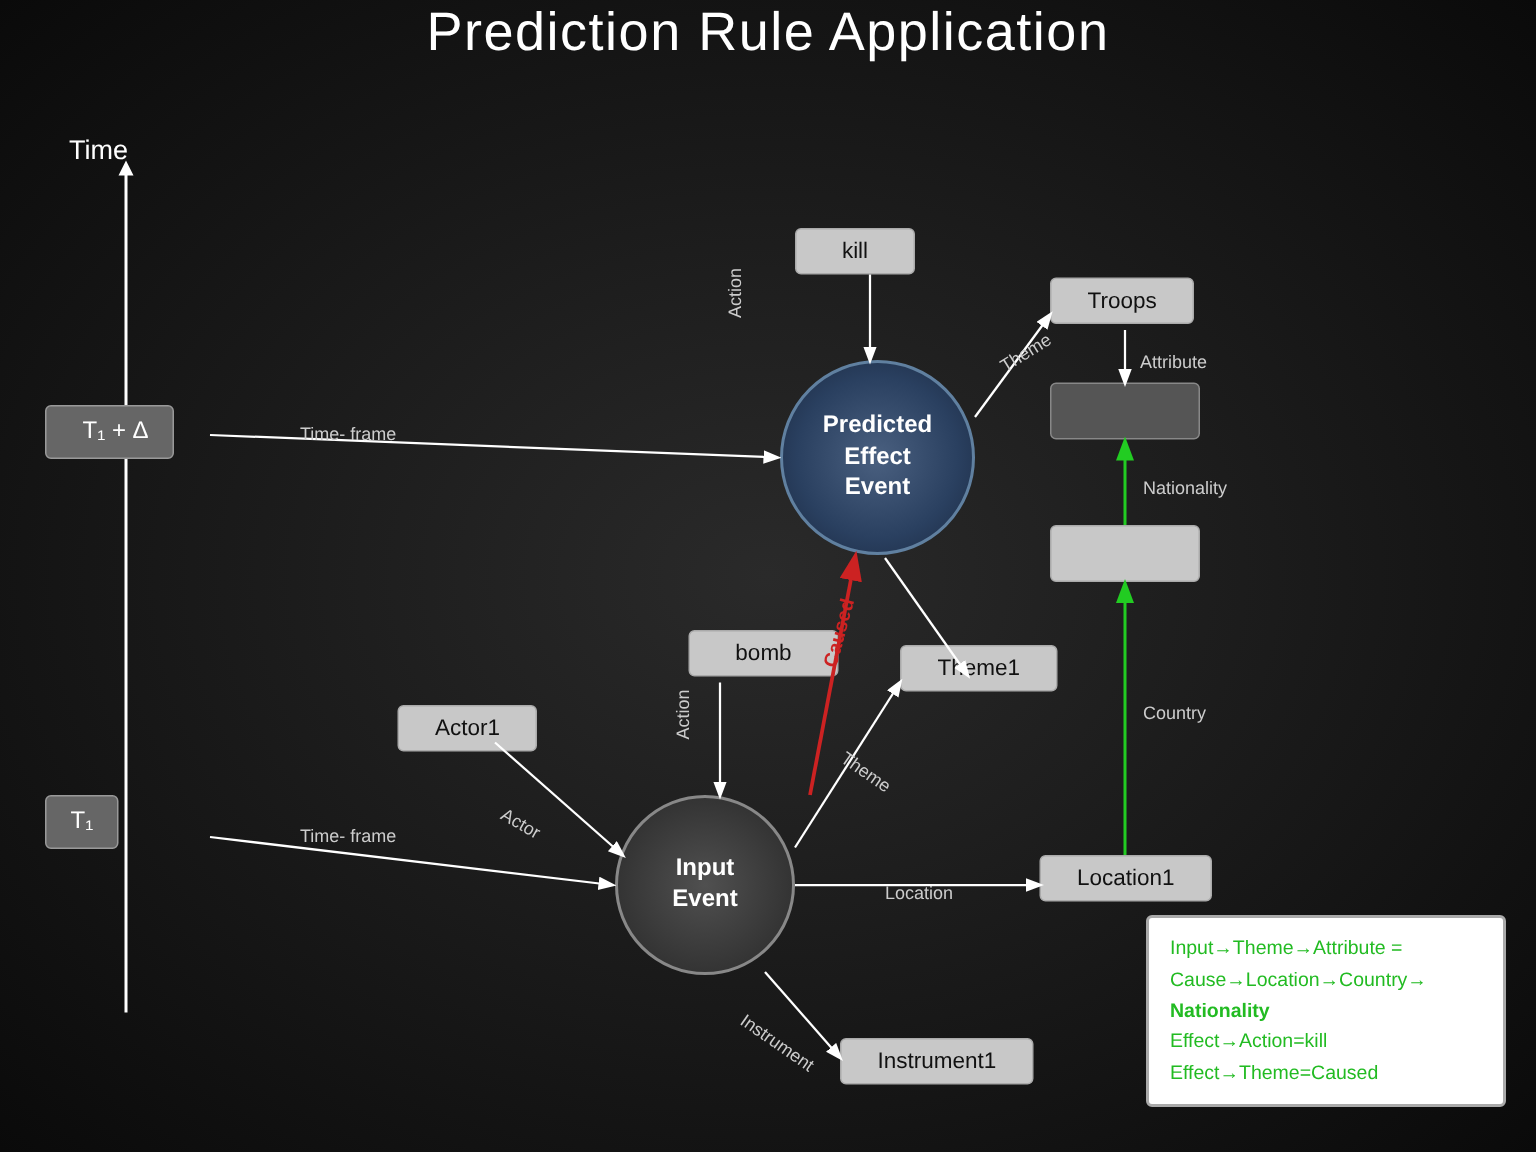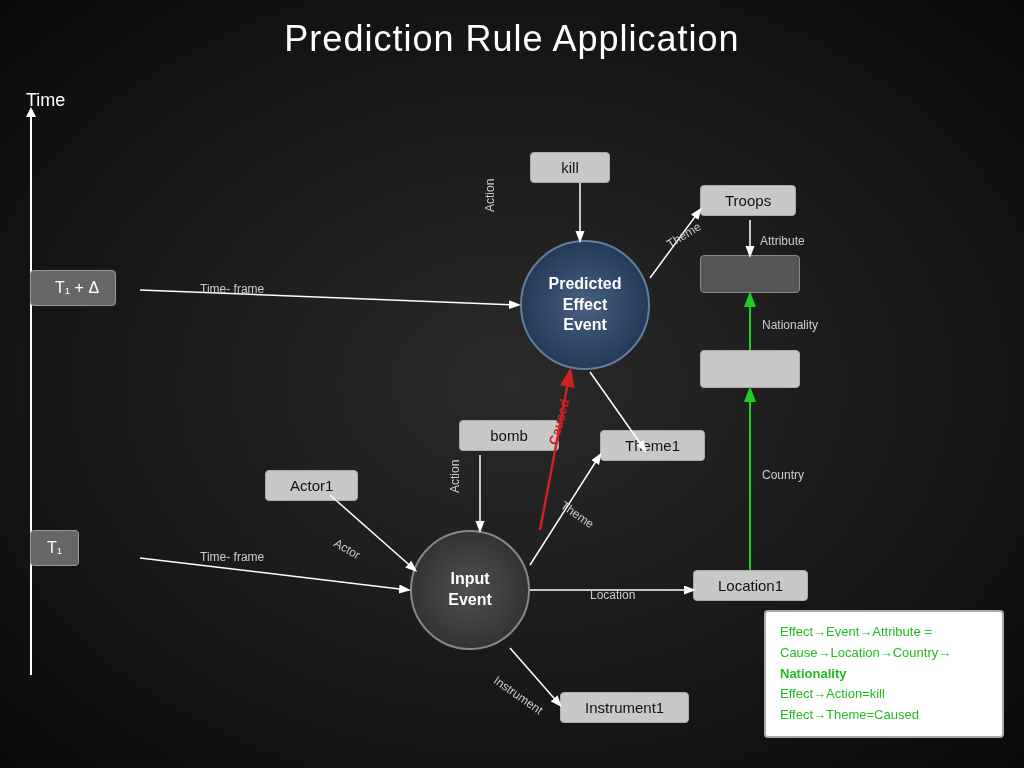--- a/index.html
+++ b/index.html
@@ -10,31 +10,30 @@
       font-family: 'Arial', sans-serif;
       color: white;
       overflow: hidden;
       position: relative;
     }
 
     .title {
       text-align: center;
       font-size: 36px;
       font-weight: 300;
-      padding-top: 18px;
       letter-spacing: 1px;
     }
 
     .time-axis {
       position: absolute;
-      left: 26px;
+      left: 46px;
       top: 90px;
       display: flex;
       flex-direction: column;
-      align-items: flex-start;
+      align-items: flex-end;
     }
     .time-label {
       font-size: 18px;
       margin-bottom: 4px;
     }
     .time-line {
       width: 2px;
       height: 560px;
       background: white;
       position: relative;
@@ -245,18 +244,18 @@
 <div class="edge-label" style="left:455px;top:486px;transform:rotate(-90deg);">Action</div>
 <div class="edge-label" style="left:562px;top:497px;transform:rotate(35deg);">Theme</div>
 <div class="edge-label" style="left:335px;top:535px;transform:rotate(30deg);">Actor</div>
 <div class="edge-label" style="left:200px;top:550px;">Time-
 frame</div>
 <div class="edge-label" style="left:590px;top:588px;">Location</div>
 <div class="edge-label" style="left:495px;top:672px;transform:rotate(35deg);">Instrument</div>
 <div class="edge-label" style="left:762px;top:468px;">Country</div>
 
 <div class="legend-box">
-  <span class="green">Effect→Event→Attribute =</span><br>
+  <span class="green">Input→Theme→Attribute =</span><br>
   <span class="green">Cause→Location→Country→</span><br>
   <span class="green bold">Nationality</span><br>
   <span class="green">Effect→Action=kill</span><br>
   <span class="green">Effect→Theme=Caused</span>
 </div>
 
 </body></html>

